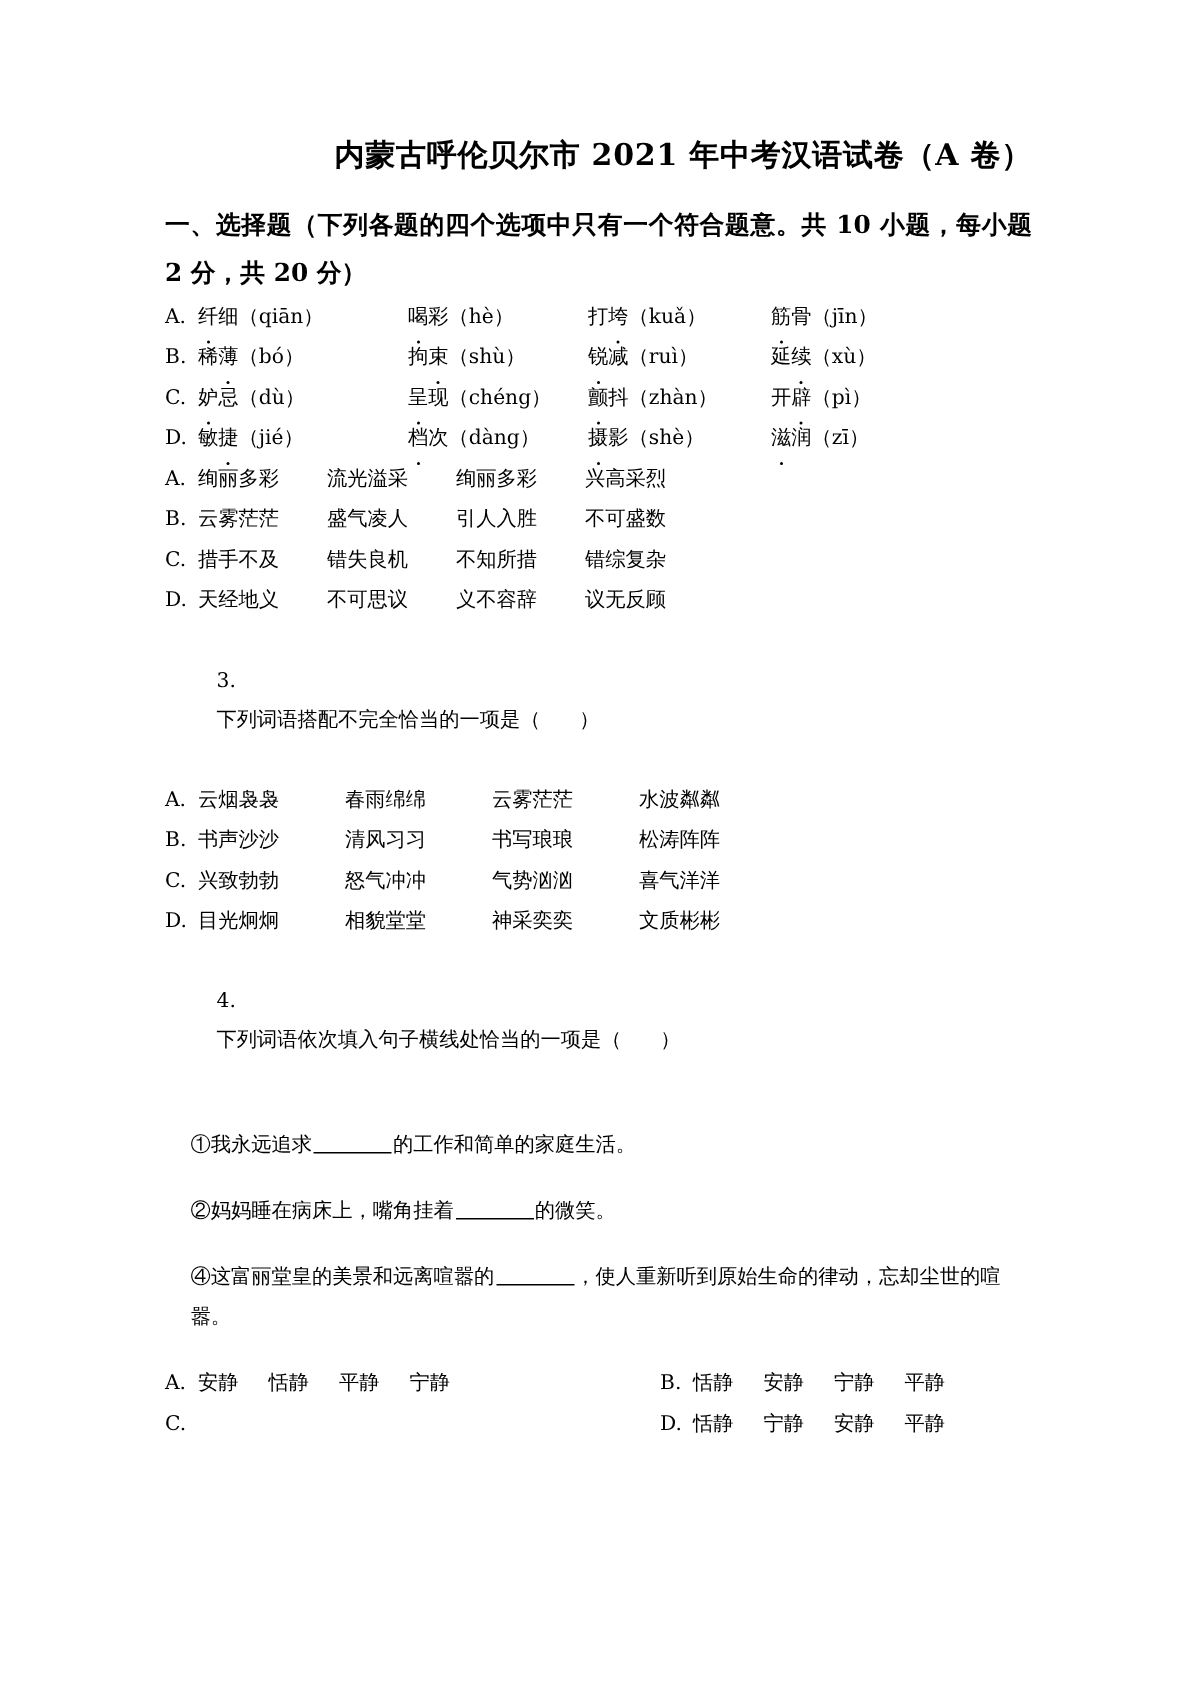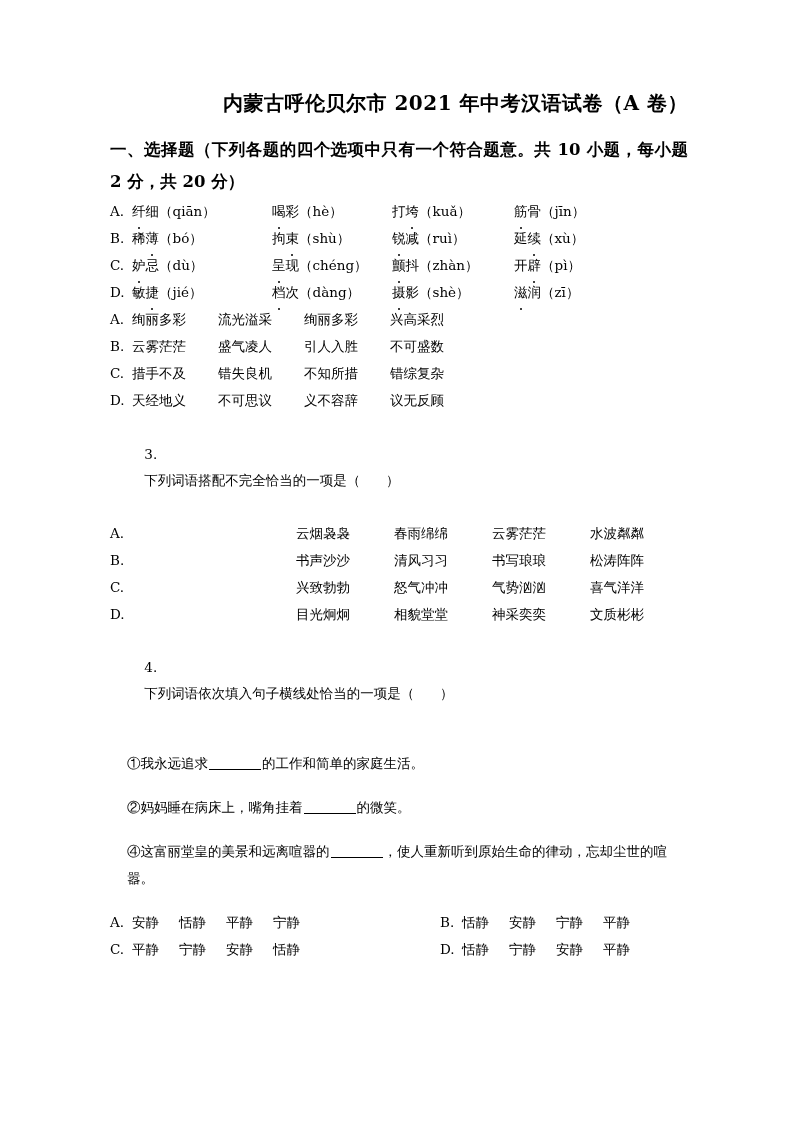--- a/index.html
+++ b/index.html
@@ -73,21 +73,21 @@
   .q1-cells > span:nth-child(1) { width: 112px; }
   .q1-cells > span:nth-child(2) { width: 120px; margin-left: 28px; }
   .q1-cells > span:nth-child(3) { width: 122px; }
   .q1-cells > span:nth-child(4) { width: 120px; }
 
   
   .q2-cells { display: flex; flex: 1 1 auto; }
   .q2-cells > span { display: inline-block; width: 86px; }
 
   
-  .q3-cells { display: flex; flex: 1 1 auto; justify-content: flex-end; }
+  .q3-cells { display: flex; flex: 1 1 auto; }
   .q3-cells > span { display: inline-block; width: 98px; }
 
   
   .q4-sent {
     font-size: 13.5px;
     line-height: 2.0;
     margin: 17px;
   }
   .blank-line {
     display: inline-block;
@@ -296,23 +296,20 @@
           <span class="q4-col">
             <span class="opt-letter">B.</span>
             <span class="q4-words">
               <span>恬静</span><span>安静</span><span>宁静</span><span>平静</span>
             </span>
           </span>
         </div>
         <div class="q4-opt-line">
           <span class="q4-col left">
             <span class="opt-letter">C.</span>
-            <span class="q4-words">
-              <span>平静</span><span>宁静</span><span>安静</span><span>恬静</span>
-            </span>
           </span>
           <span class="q4-col">
             <span class="opt-letter">D.</span>
             <span class="q4-words">
               <span>恬静</span><span>宁静</span><span>安静</span><span>平静</span>
             </span>
           </span>
         </div>
       </div>
     </div>

